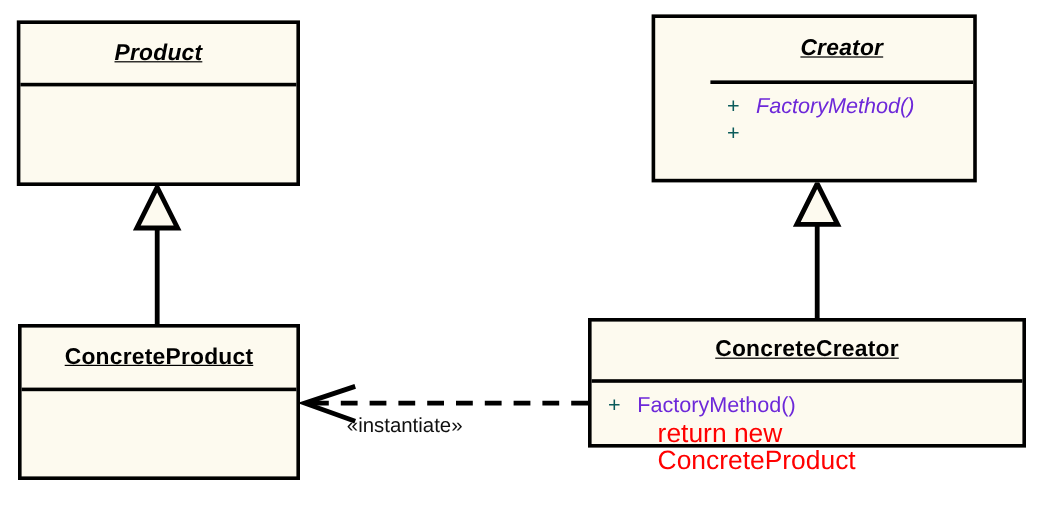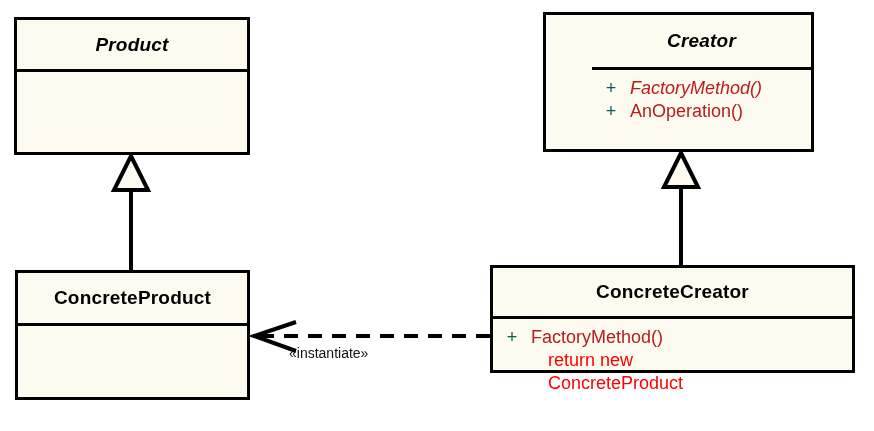--- a/index.html
+++ b/index.html
@@ -27,20 +27,21 @@
   .class-name {
     text-align: center;
     color: #000000;
     font-weight: bold;
     font-size: 19px;
     letter-spacing: 0.2px;
     box-sizing: border-box;
     display: flex;
     align-items: center;
     justify-content: center;
+    text-decoration: underline;
   }
   .class-name.abstract {
     font-style: italic;
   }
   .compartment-divider {
     border-top: 3px solid #000000;
   }
   .members {
     box-sizing: border-box;
     padding: 7px 0 0 0;
@@ -53,45 +54,45 @@
     color: #0b5b5b;
     white-space: nowrap;
   }
   .member-vis {
     width: 38px;
     text-align: center;
     flex: 0 0 38px;
     color: #0b5b5b;
   }
   .member-sig {
-    color: #b91c1c;
+    color: #6d28d9;
   }
   .member-sig.abstract {
     font-style: italic;
   }
   .member-note {
     color: #ff0000;
-    font-size: 18px;
+    font-size: 22px;
     line-height: 23px;
     padding-left: 55px;
     white-space: nowrap;
   }
 
   
   #connectors {
     position: absolute;
     left: 0;
     top: 0;
     width: 874px;
     height: 431px;
     pointer-events: none;
   }
   .edge-label {
     position: absolute;
-    font-size: 14px;
+    font-size: 17px;
     color: #101010;
     white-space: nowrap;
   }
 </style>
 </head>
 <body>
 
 <div id="diagram">
 
   <svg id="connectors" viewBox="0 0 874 431" width="874" height="431" xmlns="http://www.w3.org/2000/svg">
@@ -121,21 +122,20 @@
 
   <div class="uml-class" style="left:543px; top:12px; width:271px; height:140px;padding-left:46px;">
     <div class="class-name abstract" style="height:52px;">Creator</div>
     <div class="compartment-divider members" style="height:82px;">
       <div class="member-row">
         <span class="member-vis">+</span>
         <span class="member-sig abstract">FactoryMethod()</span>
       </div>
       <div class="member-row">
         <span class="member-vis">+</span>
-        <span class="member-sig">AnOperation()</span>
       </div>
     </div>
   </div>
 
   <div class="uml-class" style="left:15px; top:270px; width:235px; height:130px;">
     <div class="class-name" style="height:50px;">ConcreteProduct</div>
     <div class="compartment-divider members" style="height:74px;"></div>
   </div>
 
   <div class="uml-class" style="left:490px; top:265px; width:365px; height:108px;">

